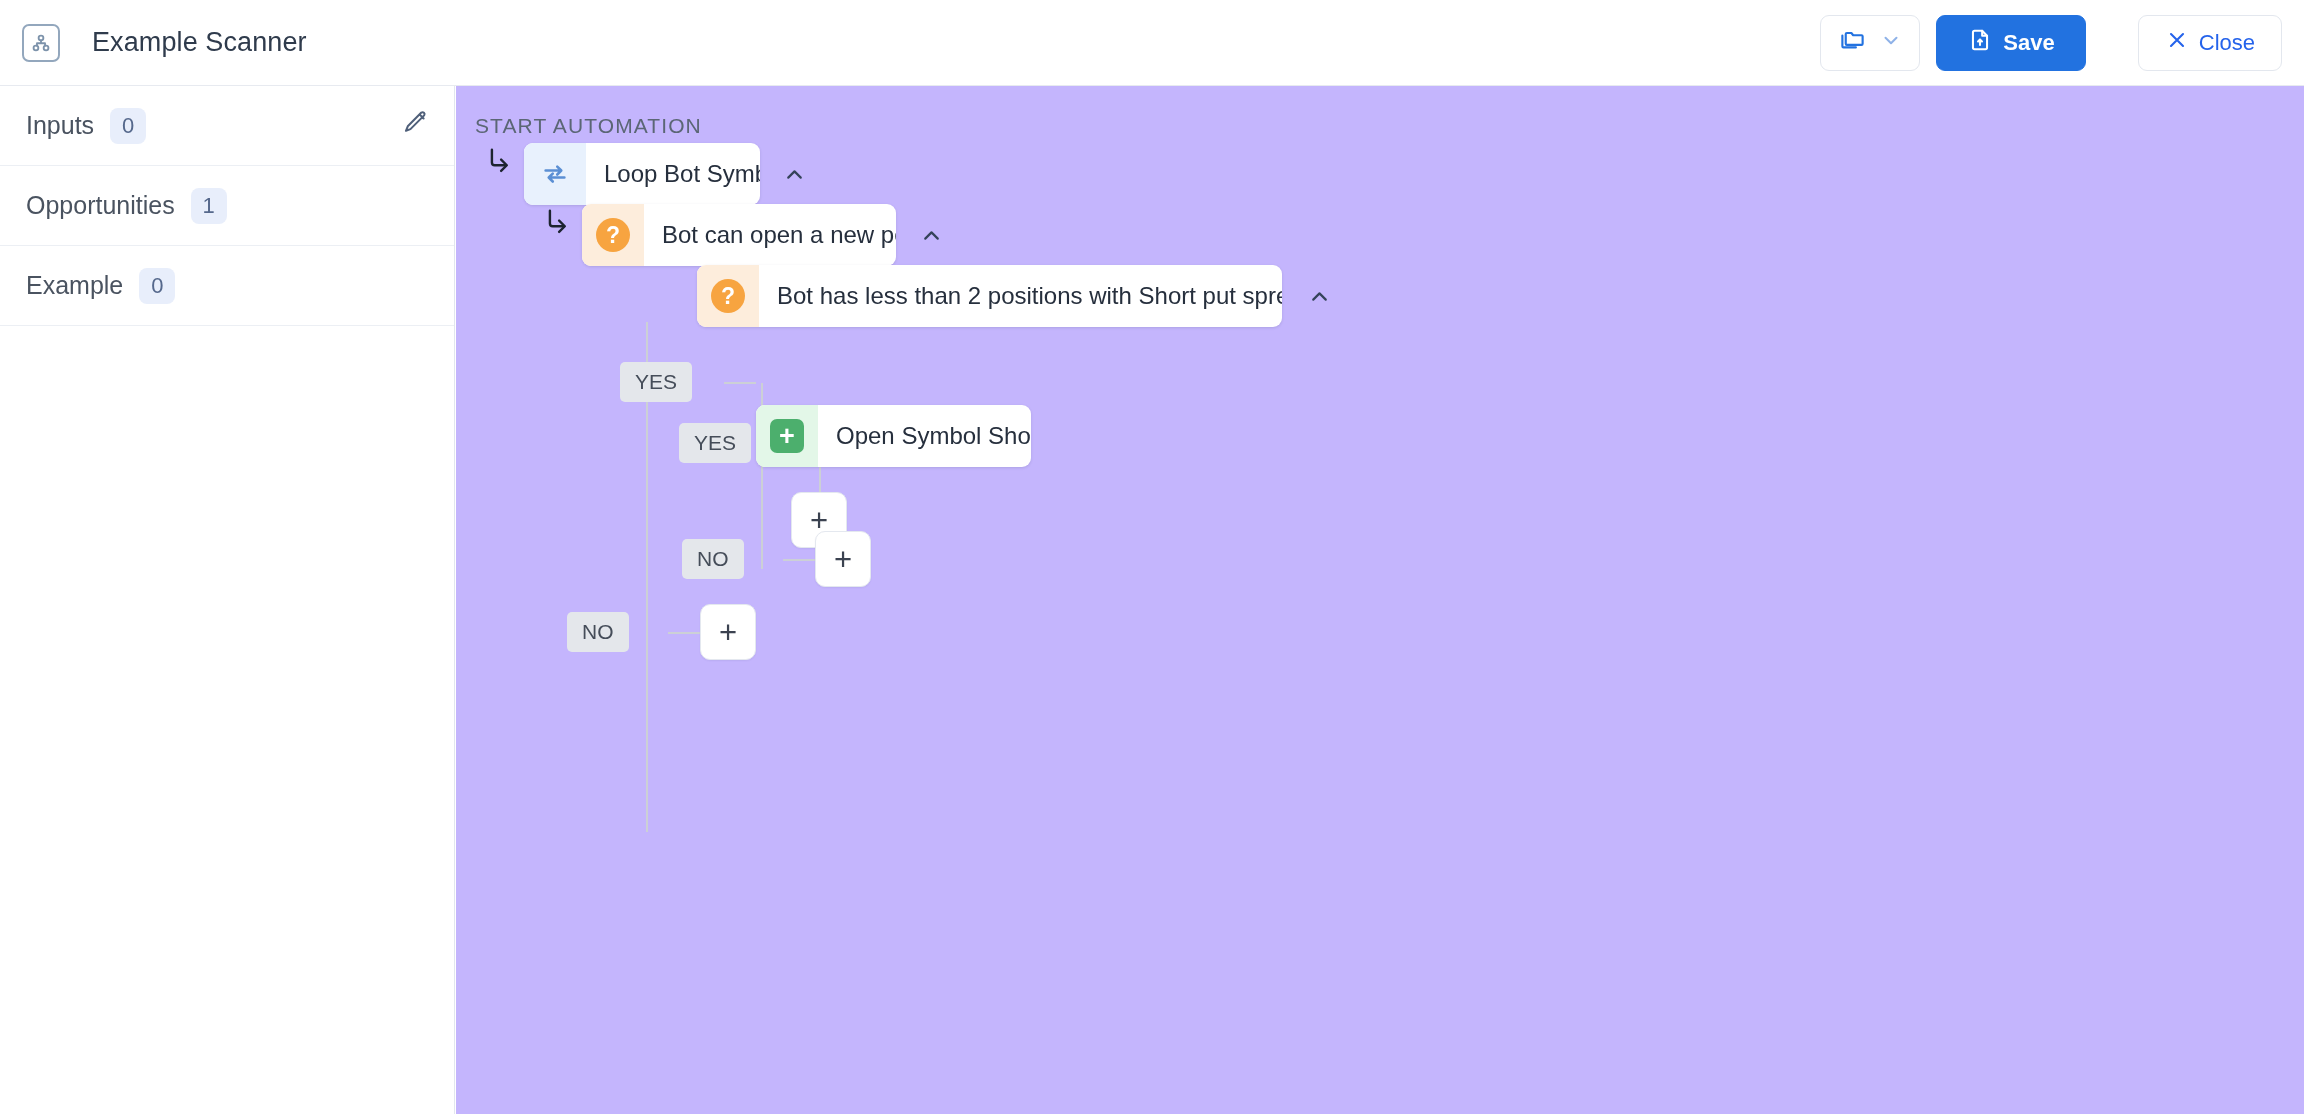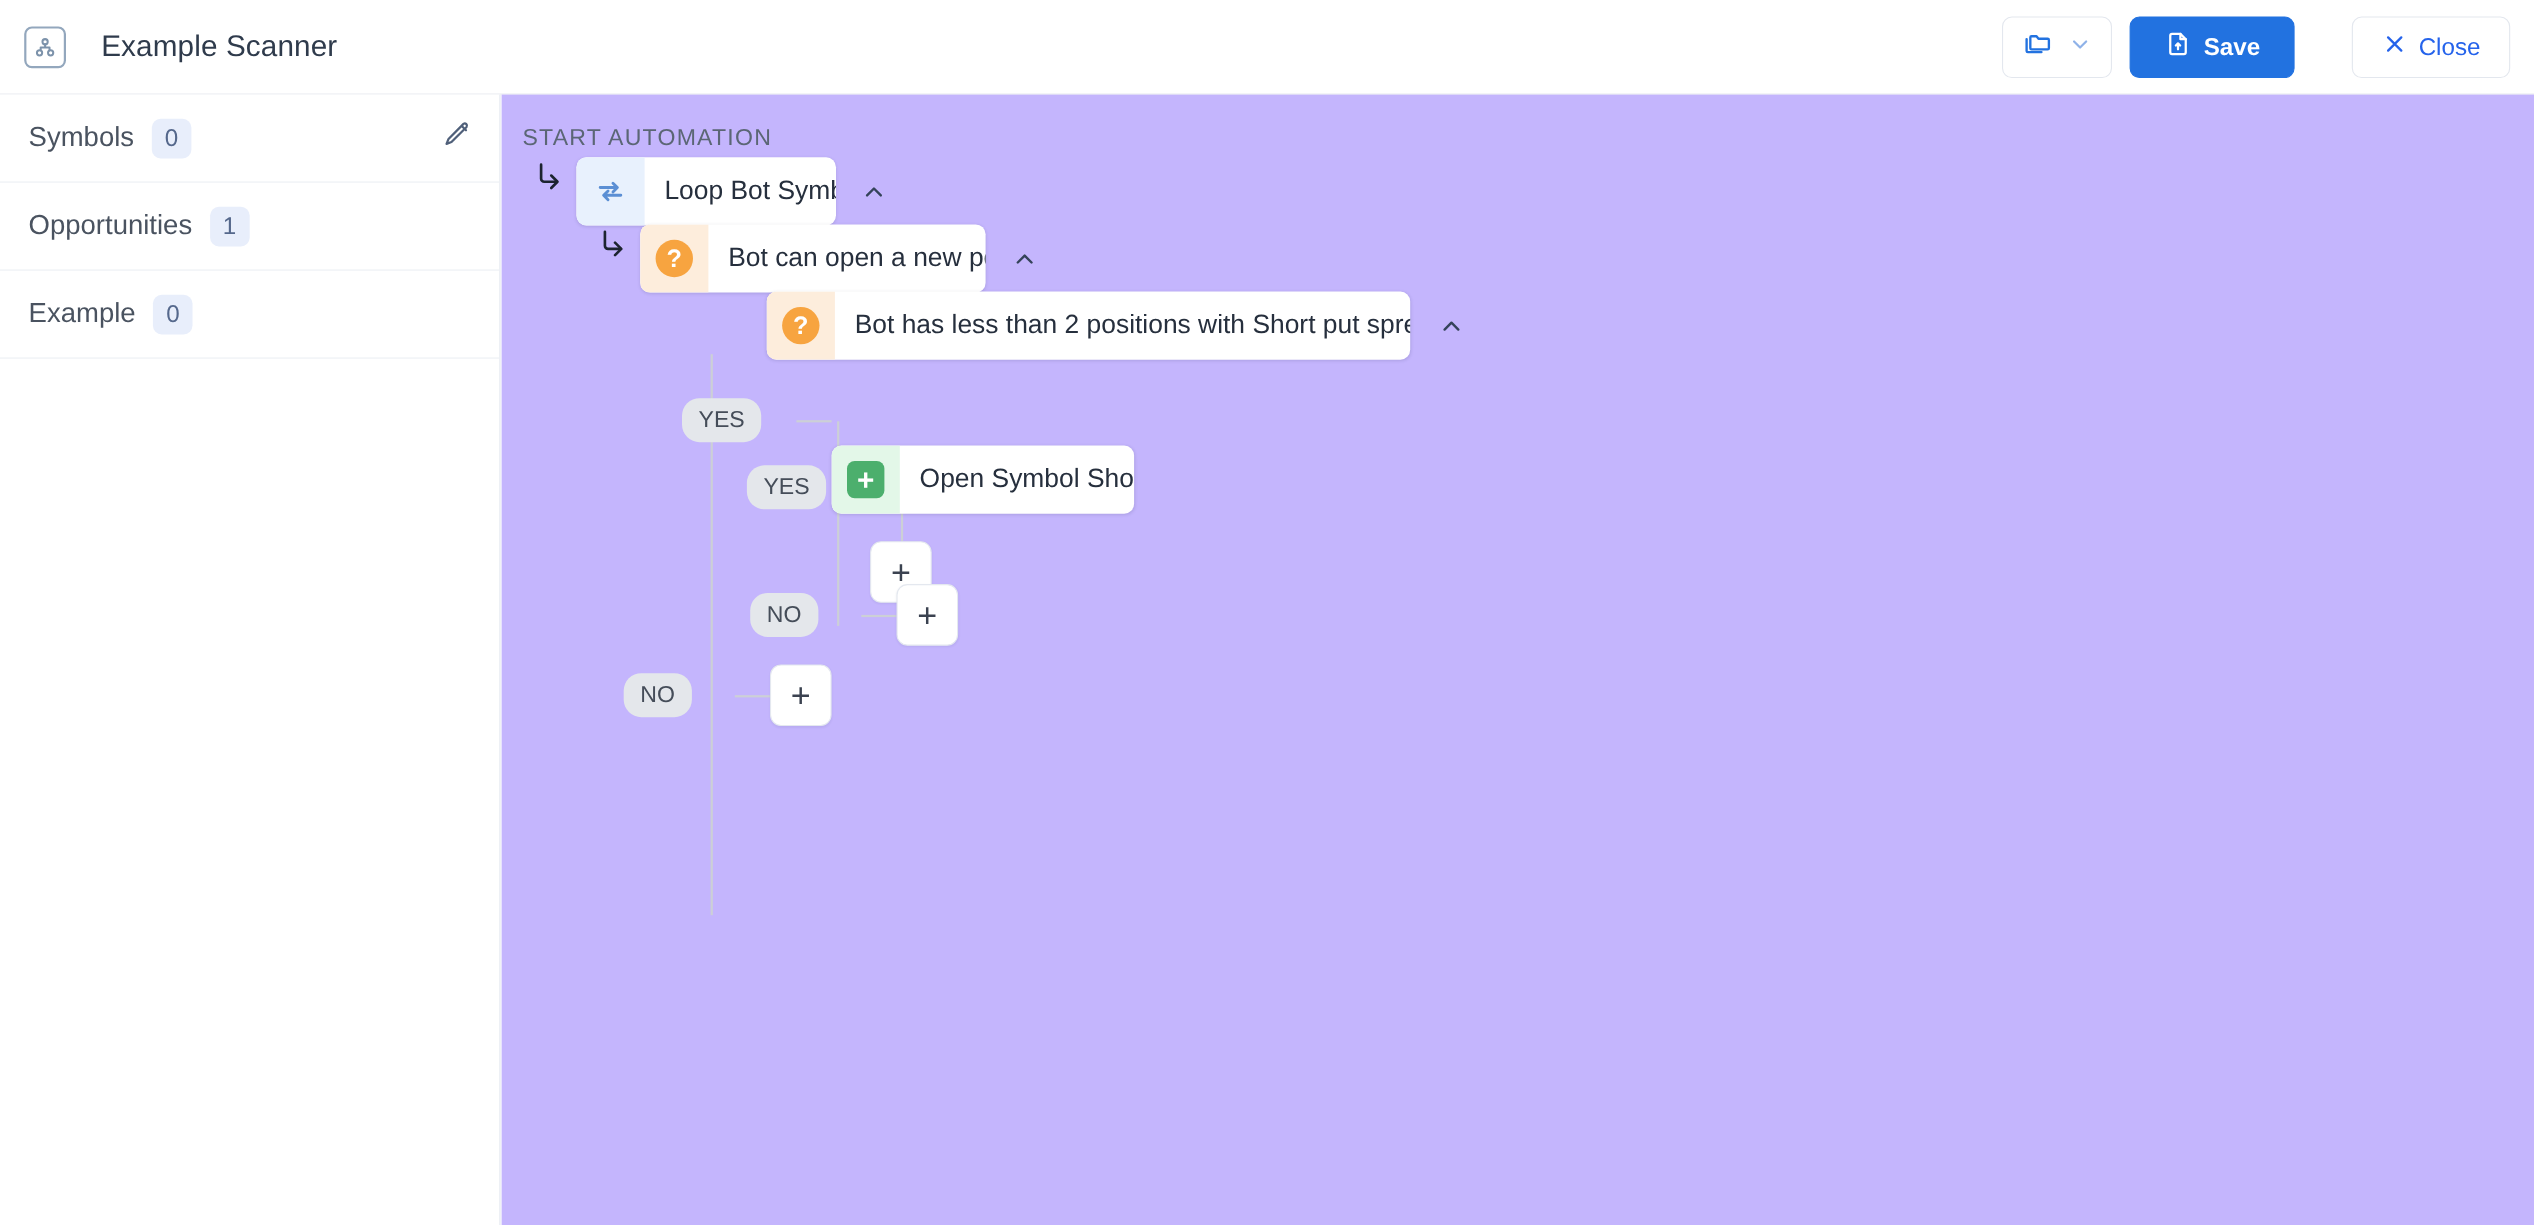--- a/index.html
+++ b/index.html
@@ -123,21 +123,21 @@
     display: flex; align-items: center; justify-content: center;
   }
   .plusbox {
     width: 34px; height: 34px; border-radius: 7px; background: #4caf6d;
     color: #fff; font-size: 27px; font-weight: 700; line-height: 1;
     display: flex; align-items: center; justify-content: center;
   }
 
   
   .pill {
-    position: absolute; height: 40px; border-radius: 16px;
+    position: absolute; height: 40px; border-radius: 5px;
     background: #e4e7eb; color: #454d59; font-size: 21px;
     display: flex; align-items: center; justify-content: center;
     padding: 0 15px;
   }
 
   
   .addbtn {
     position: absolute; width: 56px; height: 56px; background: #fff;
     border: 1px solid #e4e8ef; border-radius: 10px;
     display: flex; align-items: center; justify-content: center;
@@ -201,21 +201,21 @@
       </span>
       <span>Close</span>
     </div>
 
   </div>
 </div>
 
 <div class="sidebar">
 
   <div class="side-row">
-    <span class="side-label">Symbols</span>
+    <span class="side-label">Inputs</span>
     <span class="badge">0</span>
     <span class="pencil">
       <svg width="27" height="27" viewBox="0 0 24 24" fill="none" stroke="currentColor" stroke-width="1.8" stroke-linecap="round" stroke-linejoin="round">
         <path d="M16.5 3.9l3.6 3.6M18.1 2.3a1.8 1.8 0 0 1 2.5 2.5L8.4 17l-4 1.5L6 14.5z"></path>
       </svg>
     </span>
   </div>
 
   <div class="side-row">
     <span class="side-label">Opportunities</span>

